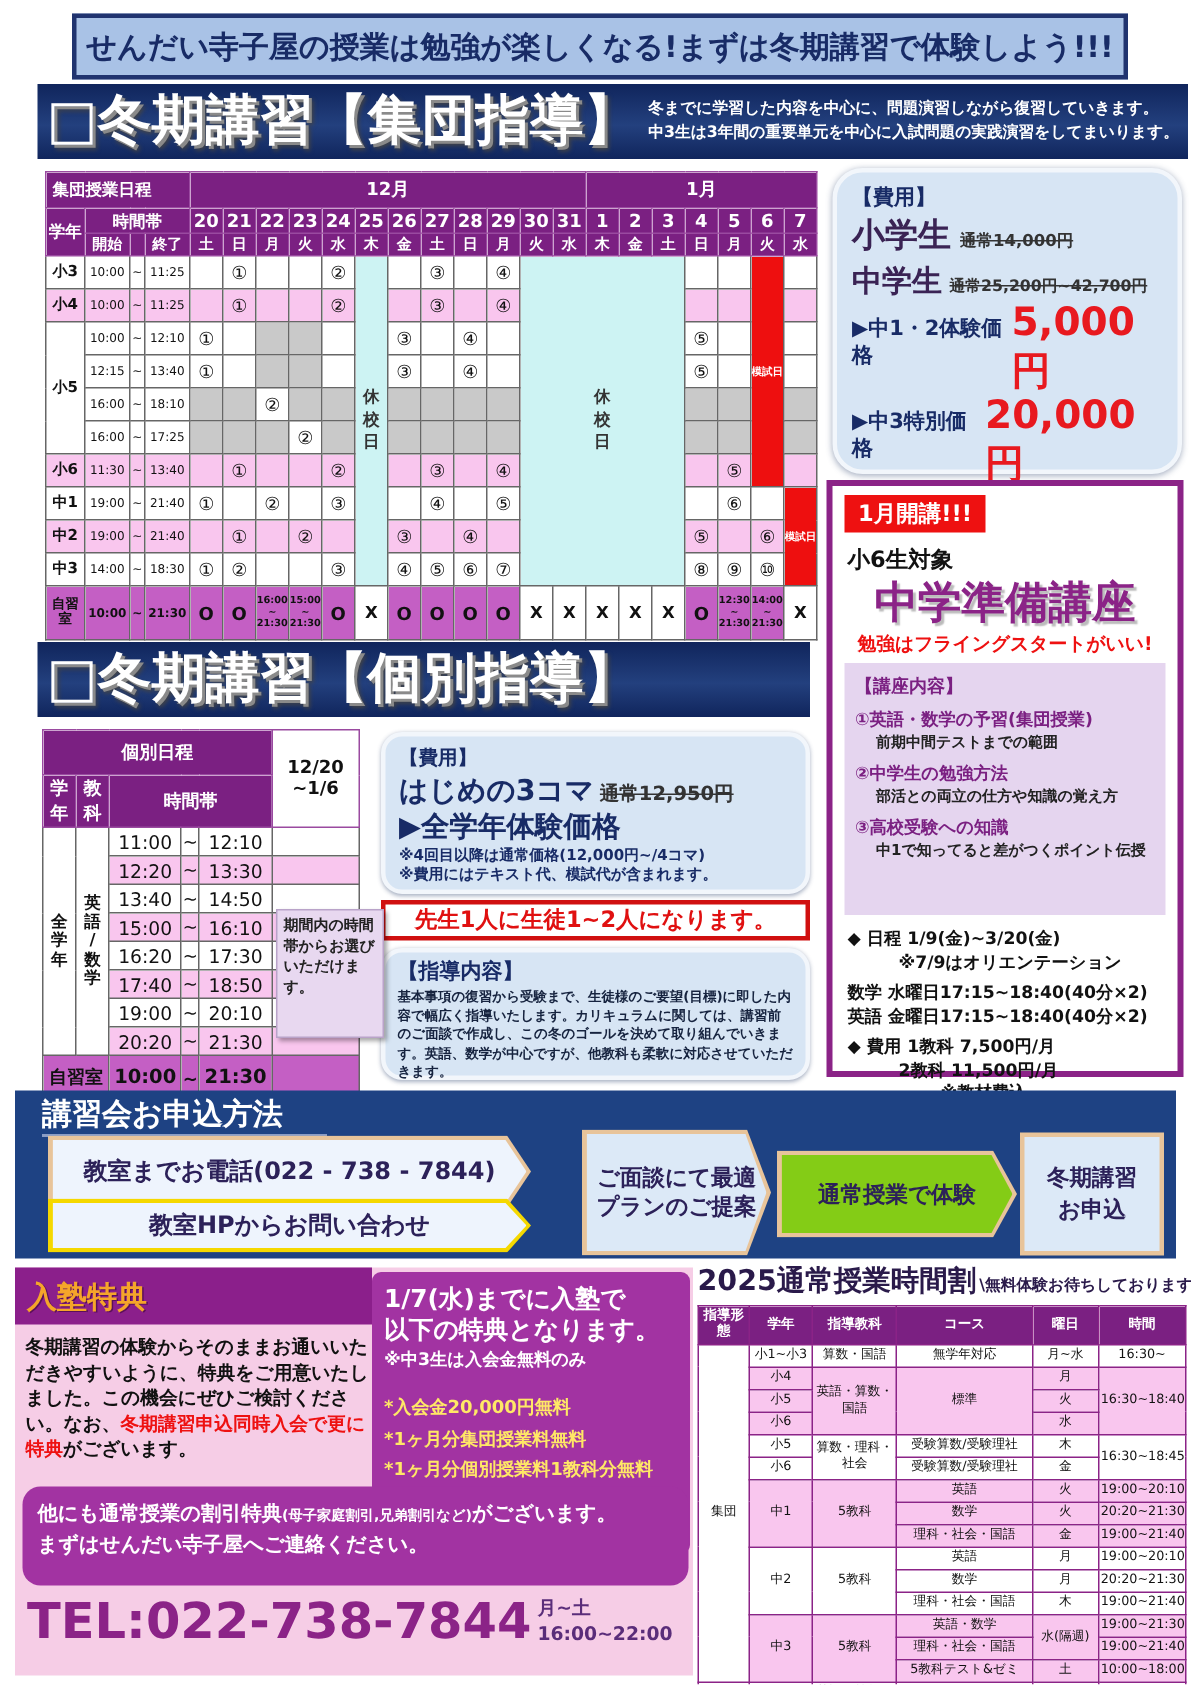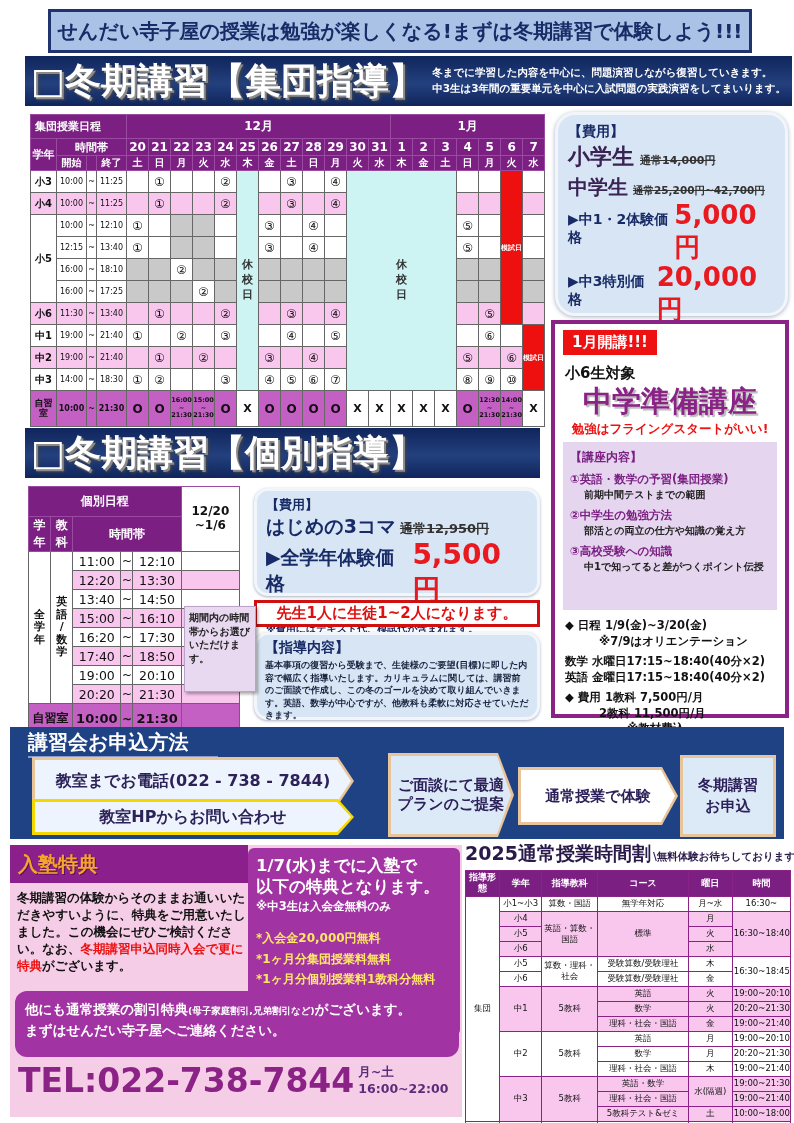--- a/index.html
+++ b/index.html
@@ -109,21 +109,21 @@
   .chev .in{position:absolute;inset:3px;clip-path:polygon(0 0,calc(100% - 14px) 0,100% 50%,calc(100% - 14px) 100%,0 100%);
         display:flex;align-items:center;justify-content:center;text-align:center;
         color:#2c2159;font-weight:bold;}
   .s1a{left:22px;top:30px;width:322px;height:48px;background:#e8c49a;}
   .s1a .in{background:#eef4fd;font-size:16px;}
   .s1b{left:22px;top:72px;width:322px;height:36px;background:#f5d800;}
   .s1b .in{background:#eef4fd;font-size:16px;}
   .s2{left:378px;top:26px;width:126px;height:84px;background:#e8c49a;}
   .s2 .in{background:#dce9f7;font-size:15px;line-height:1.3;}
   .s3{left:508px;top:40px;width:160px;height:58px;background:#e8c49a;}
-  .s3 .in{background:#ffffff;font-size:15px;}
+  .s3 .in{background:#84cc16;font-size:15px;}
   .s4{position:absolute;left:670px;top:28px;width:96px;height:82px;background:#e8c49a;}
   .s4 .in{position:absolute;inset:3px;background:#dce9f7;display:flex;align-items:center;
         justify-content:center;text-align:center;color:#2c2159;font-weight:bold;font-size:15px;line-height:1.4;}
   
   .bl{position:absolute;left:10px;top:845px;width:452px;height:272px;background:#f6cde6;}
   .bl-title{position:absolute;left:0;top:0;width:238px;height:38px;background:#8b1f8b;
         display:flex;align-items:center;}
   .bl-title span{color:#f5a52a;font-weight:bold;font-size:20px;padding-left:8px;
         text-shadow:1px 1px 0 #5a0f5a;}
   .bl-body{position:absolute;left:7px;top:44px;width:236px;font-size:12.5px;font-weight:bold;
@@ -595,21 +595,20 @@
     </div>
 
   <div class="fees2">
     <div class="h" style="color:#182b66;font-weight:bold;font-size:13px;">【費用】</div>
     <div class="rowline">
       <span class="plabel" style="font-size:19px;">はじめの3コマ</span>
       <span class="strike" style="font-size:13px;margin-left:4px;">通常12,950円</span>
     </div>
     <div class="rowline" style="margin-top:-2px;">
       <span class="plabel" style="font-size:19px;">▶全学年体験価格</span>
-      <span class="price" style="font-size:28px;">5,500円</span>
     </div>
     <div class="note-navy" style="margin-top:0;">※4回目以降は通常価格(12,000円~/4コマ)</div>
     <div class="note-navy">※費用にはテキスト代、模試代が含まれます。</div>
   </div>
 
   <div class="redband">
     <span>先生1人に生徒1~2人になります。</span>
   </div>
 
   <div class="guide">

